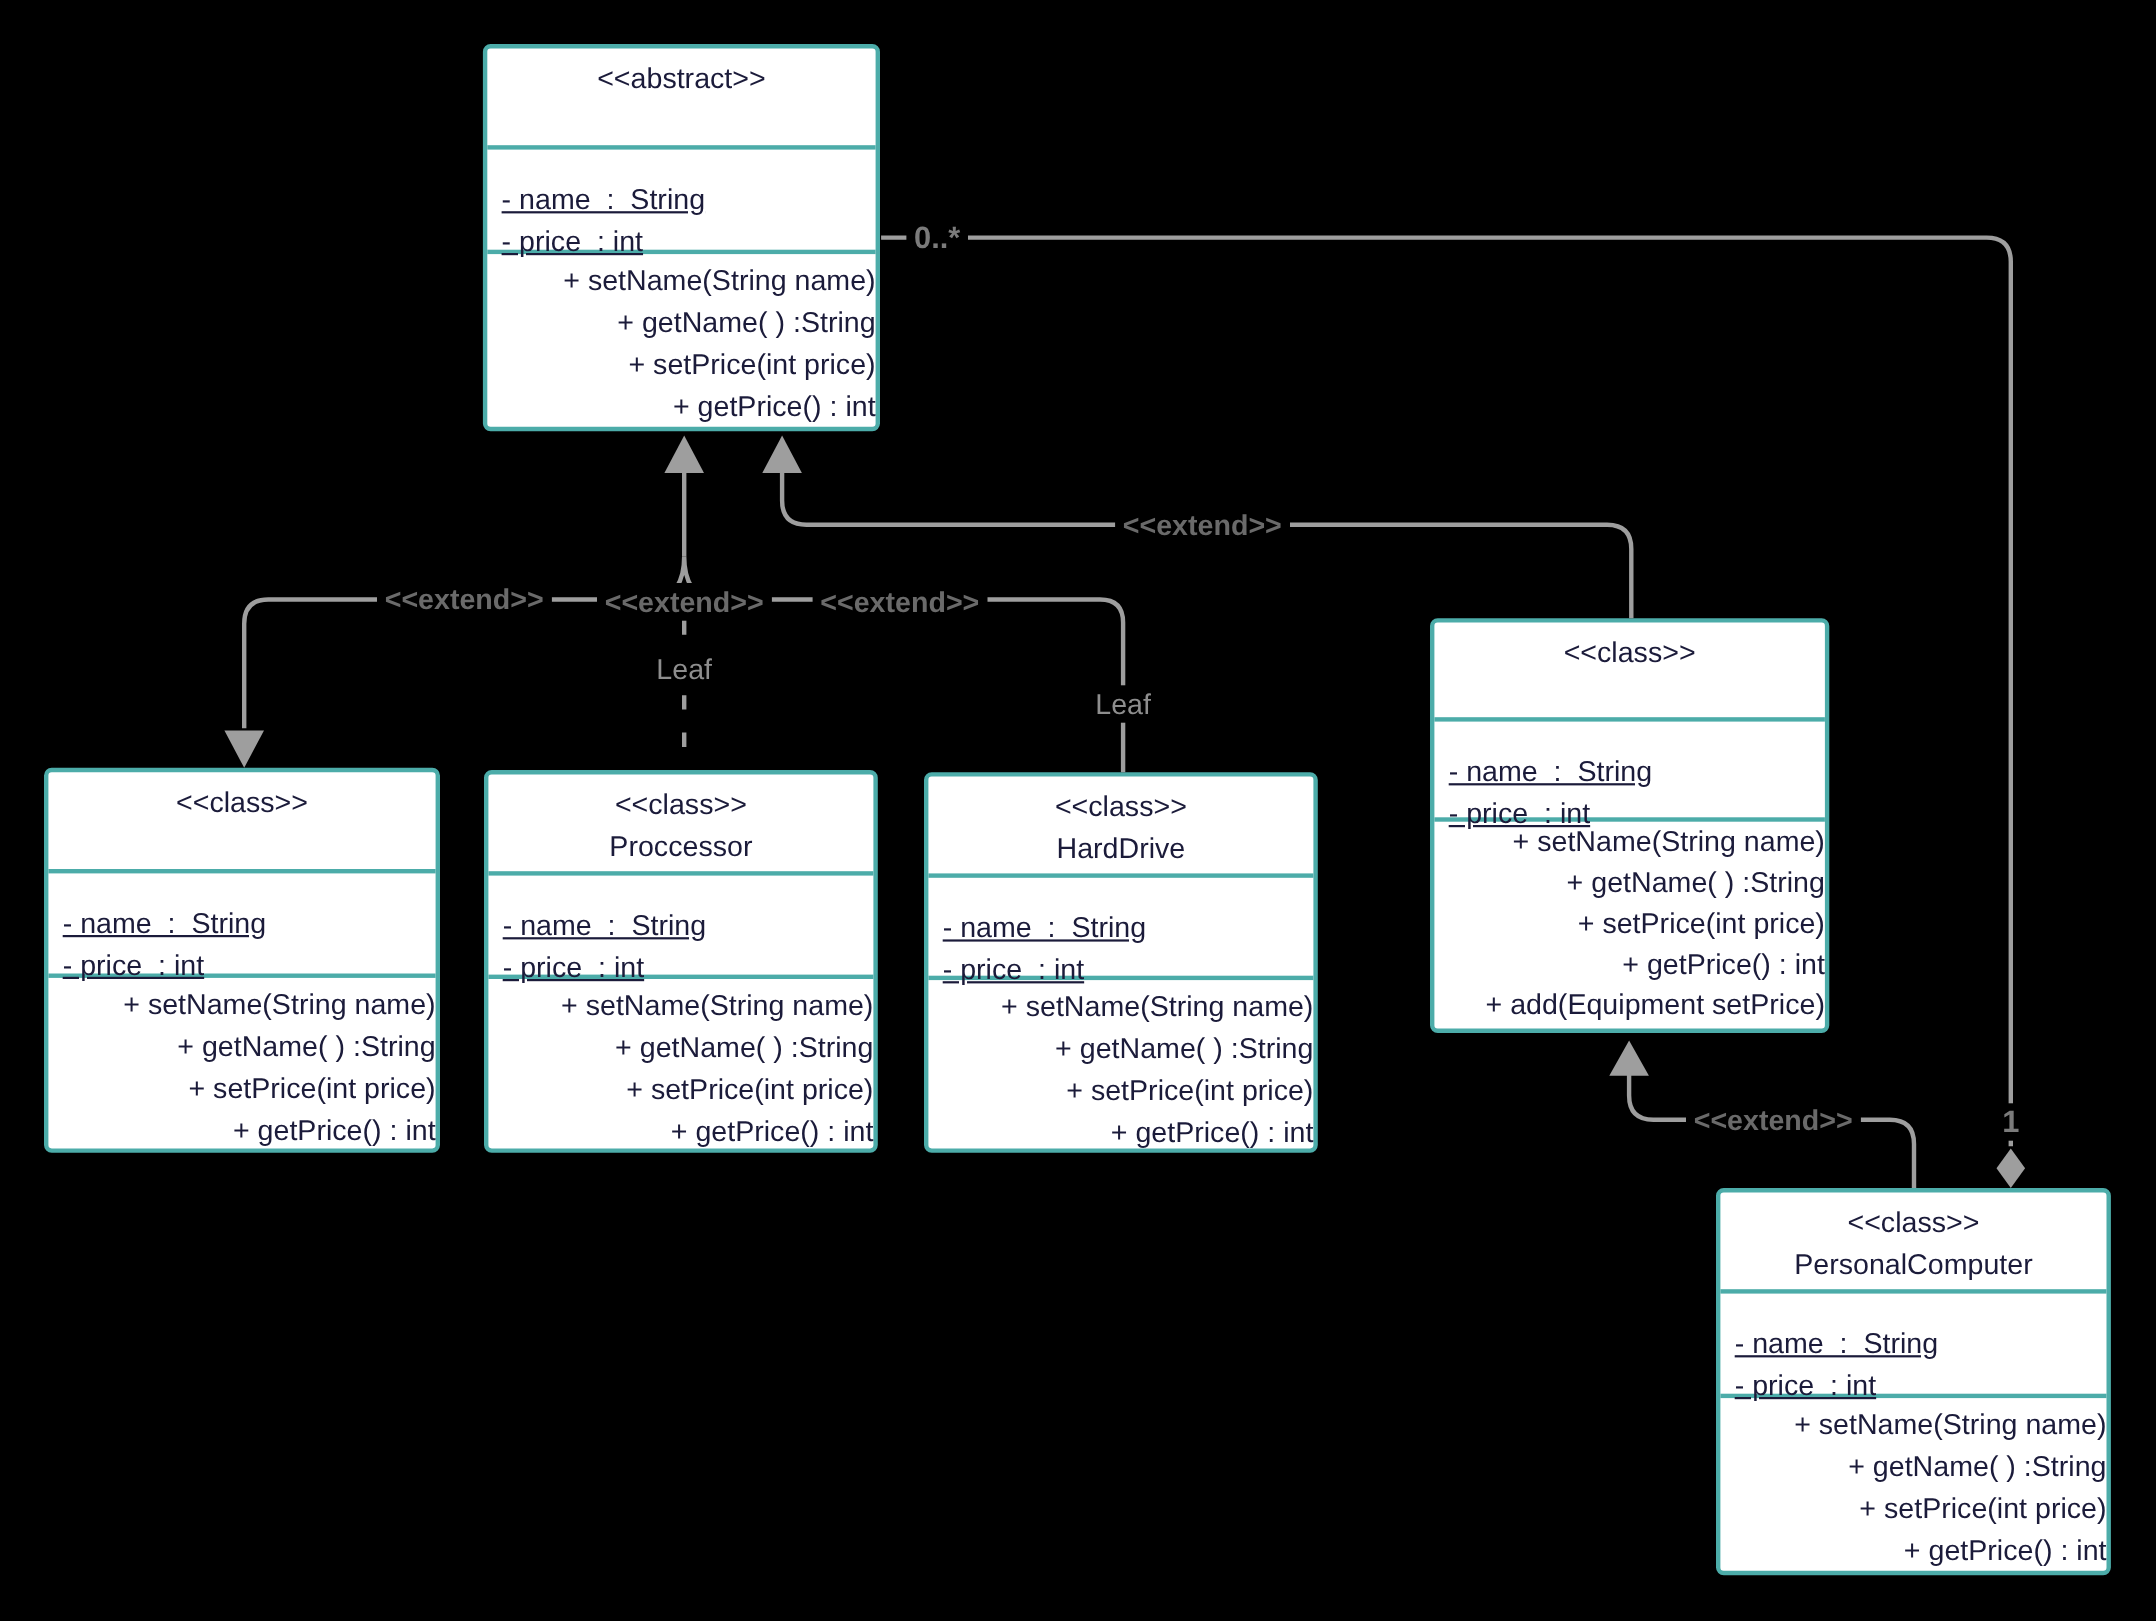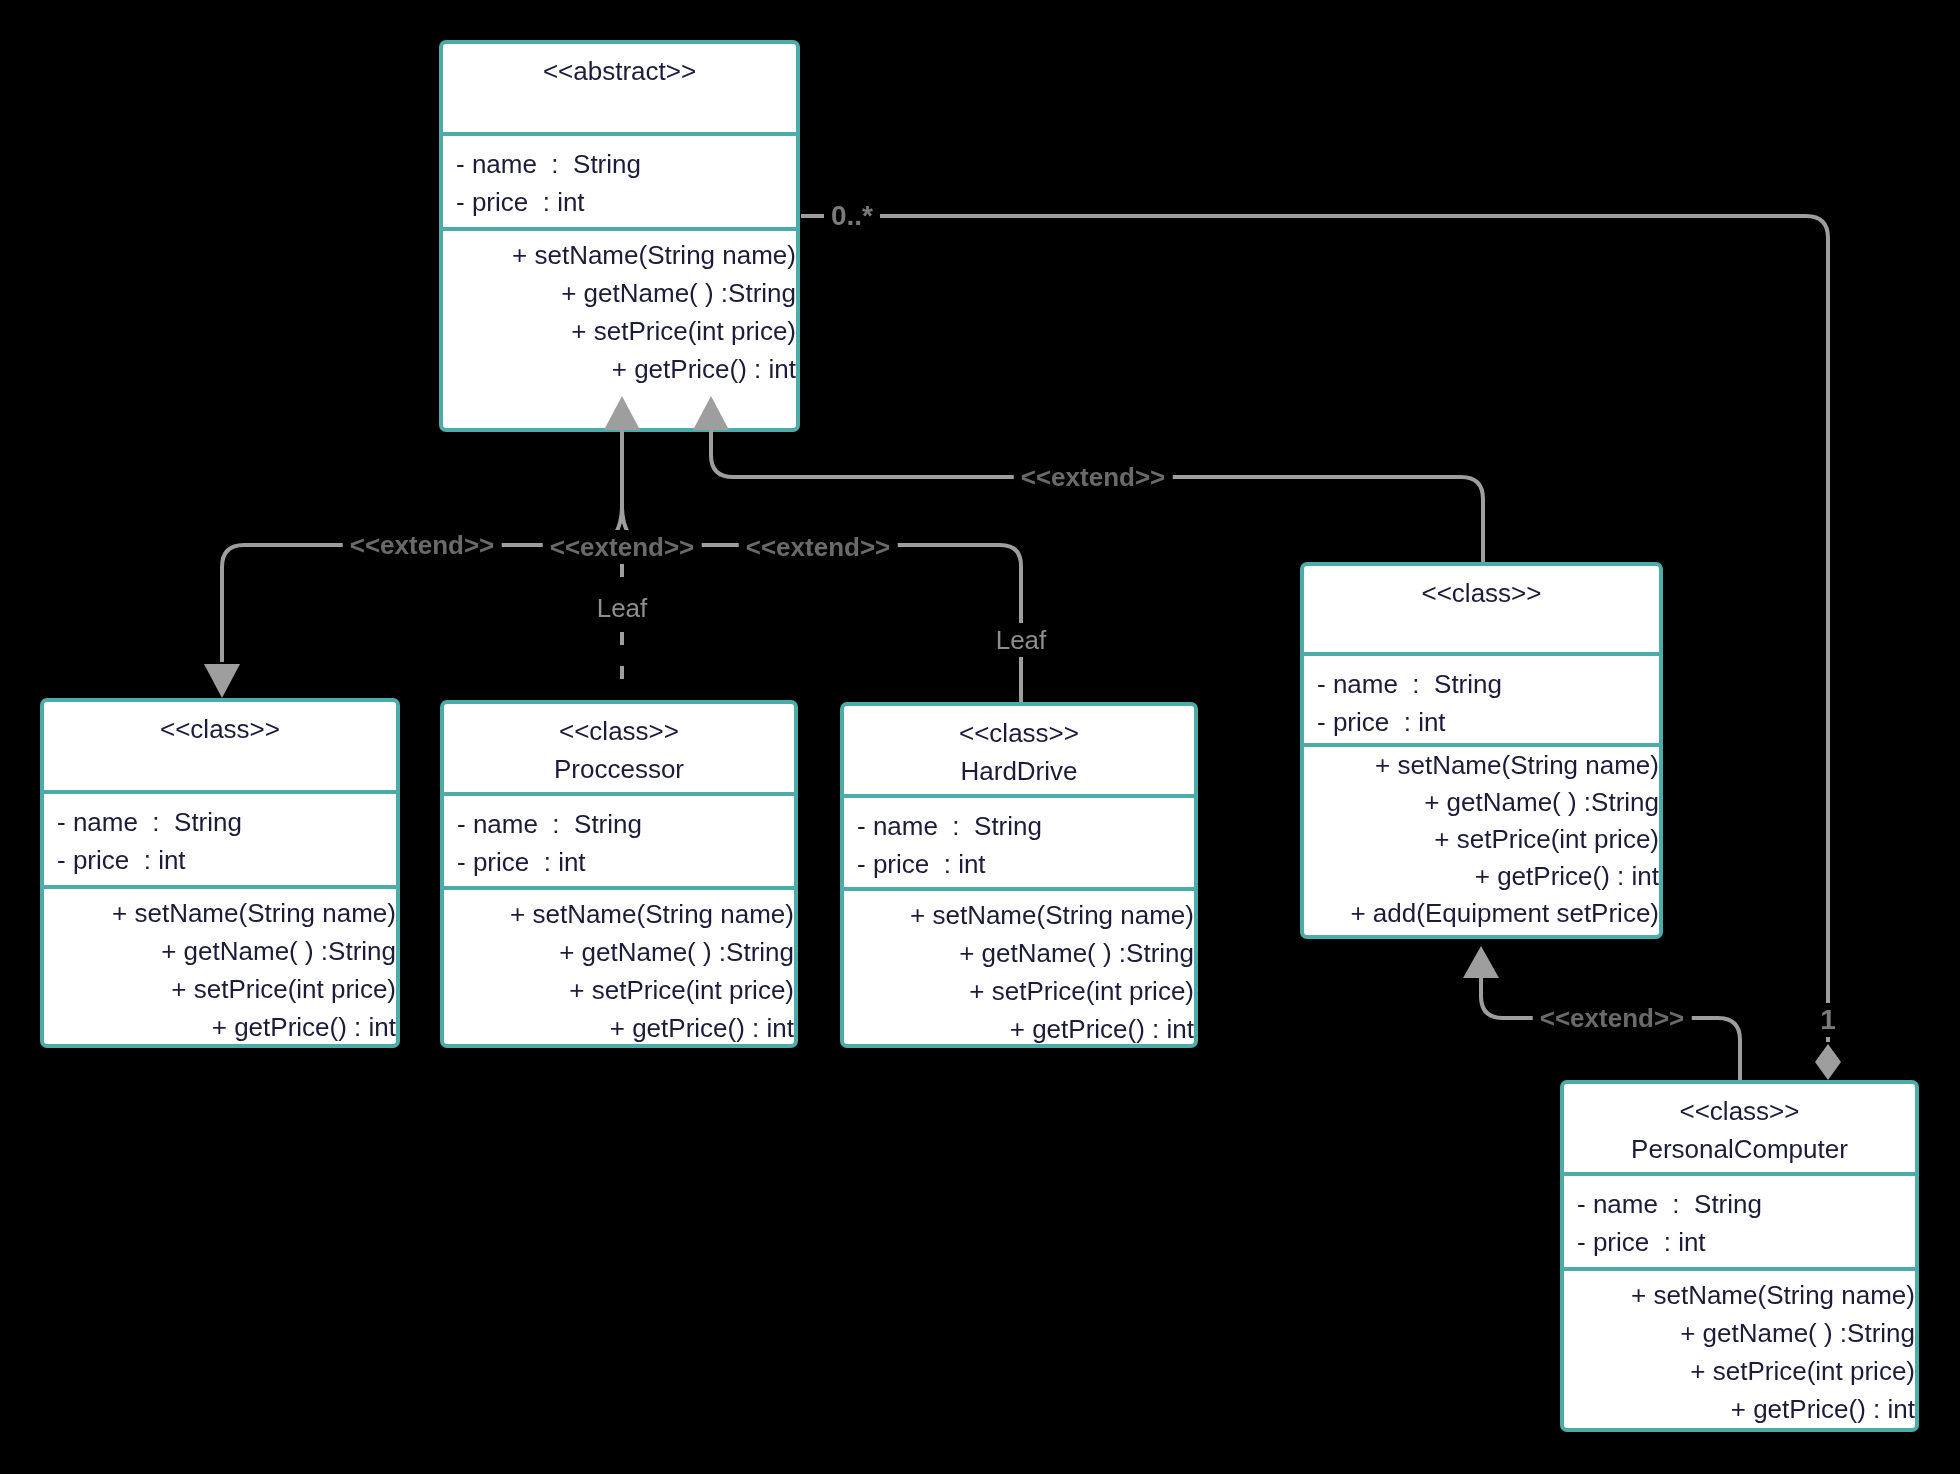--- a/index.html
+++ b/index.html
@@ -36,21 +36,21 @@
     border: 4px solid var(--box-border);
     border-radius: 7px;
     z-index:2;
     color: var(--text);
     font-size: 26px;
     font-weight: 500;
   }
   .c-title { text-align:center; padding-top:8px; }
   .c-title .uml-line { white-space:pre; line-height:38px; }
   .c-attrs, .c-methods { border-top:4px solid var(--box-border); padding-left:13px; }
-  .c-attrs { padding-top:9px; }
+  .c-attrs { padding-top:26px;text-decoration:underline; }
   .c-methods { padding-top:5px;text-align:right; }
   .c-attrs .uml-line, .c-methods .uml-line { white-space:pre; line-height:38px; }
   .uml-class.composite .c-methods { padding-top:0; }
   .uml-class.composite .c-methods .uml-line { line-height:37px; }
 
   .lbl {
     position:absolute;
     transform: translate(-50%,-50%);
     background: var(--background);
     z-index:4;
@@ -91,21 +91,21 @@
   <span class="lbl ext" style="left:422px;  top:545px;">&lt;&lt;extend&gt;&gt;</span>
   <span class="lbl ext" style="left:622px;  top:547px;">&lt;&lt;extend&gt;&gt;</span>
   <span class="lbl ext" style="left:818px;  top:547px;">&lt;&lt;extend&gt;&gt;</span>
   <span class="lbl ext" style="left:1093px; top:477px;">&lt;&lt;extend&gt;&gt;</span>
   <span class="lbl ext" style="left:1612px; top:1018px;">&lt;&lt;extend&gt;&gt;</span>
   <span class="lbl leaf" style="left:622px;  top:608px;">Leaf</span>
   <span class="lbl leaf" style="left:1021px; top:640px;">Leaf</span>
   <span class="lbl mult" style="left:852px;  top:216px;">0..*</span>
   <span class="lbl mult" style="left:1828px; top:1020px;">1</span>
 
-  <div class="uml-class" style="left:439px; top:40px; width:361px; height:392px;">
+  <div class="uml-class" style="left:439px; top:40px; width:361px; height:352px;">
     <div class="c-title" style="height:88px;">
       <div class="uml-line">&lt;&lt;abstract&gt;&gt;</div>
     </div>
     <div class="c-attrs" style="height:95px;">
       <div class="uml-line">- name  :  String</div>
       <div class="uml-line">- price  : int</div>
     </div>
     <div class="c-methods">
       <div class="uml-line">+ setName(String name)</div>
       <div class="uml-line">+ getName( ) :String</div>

